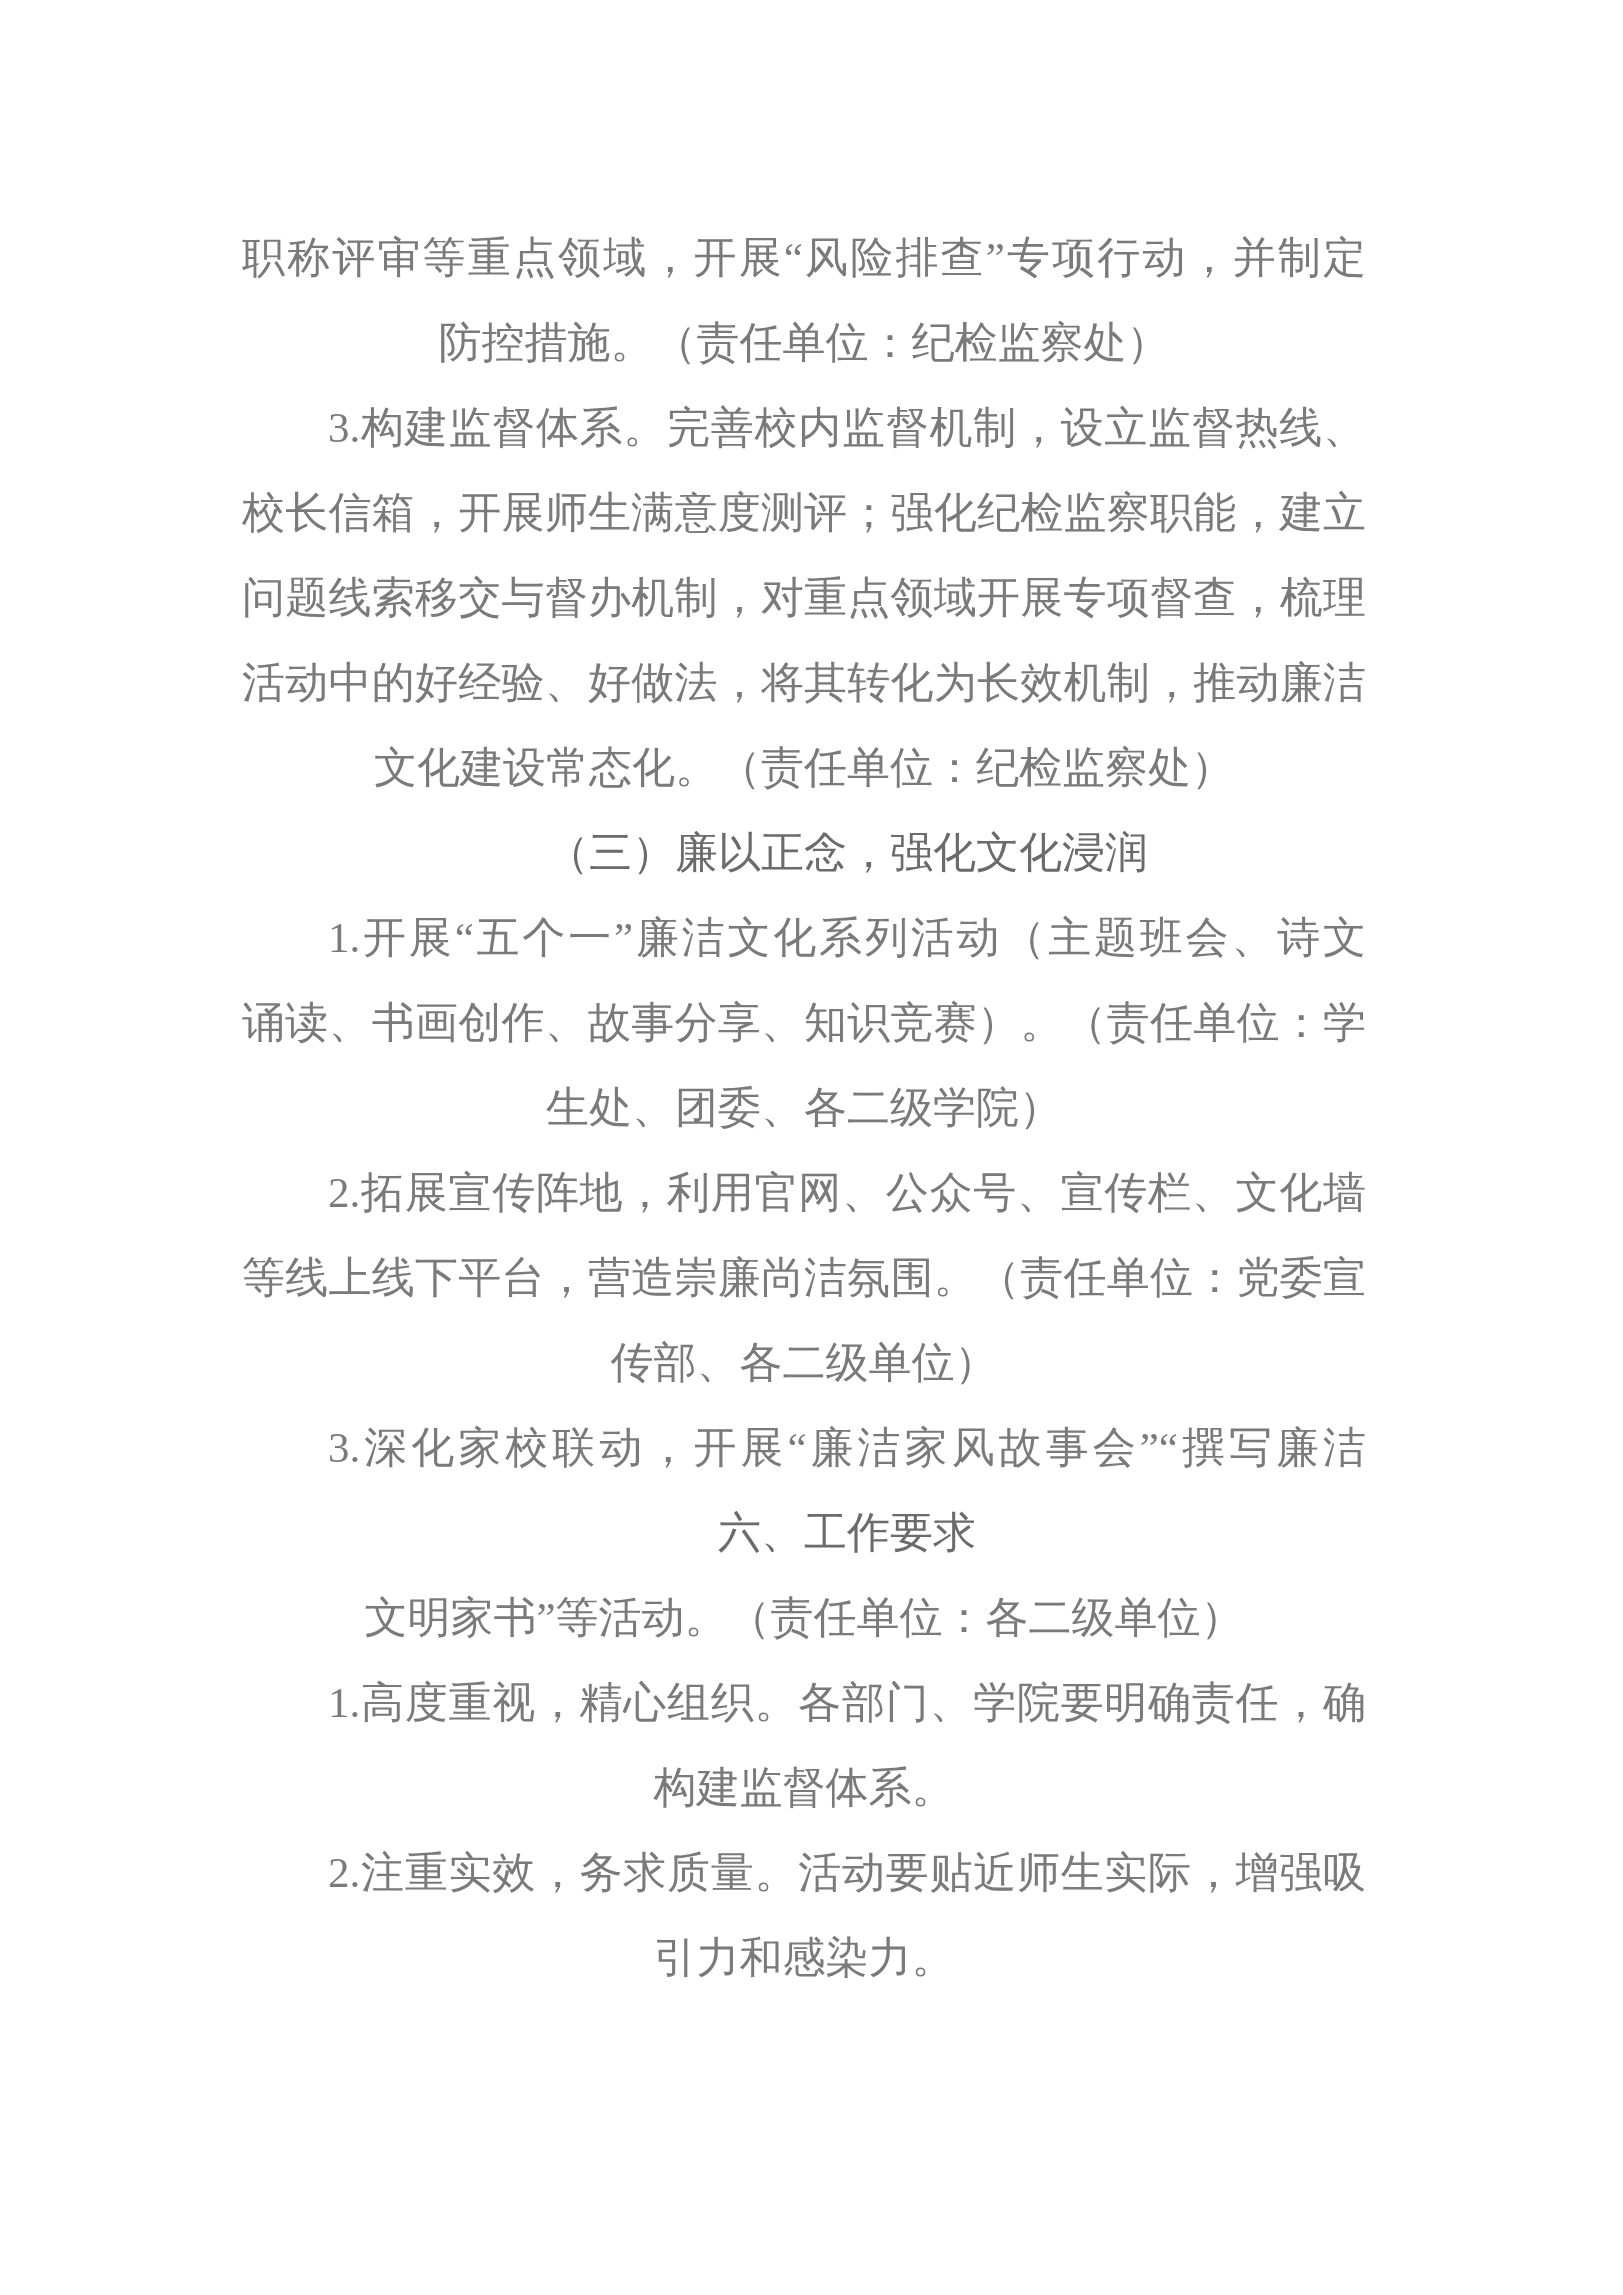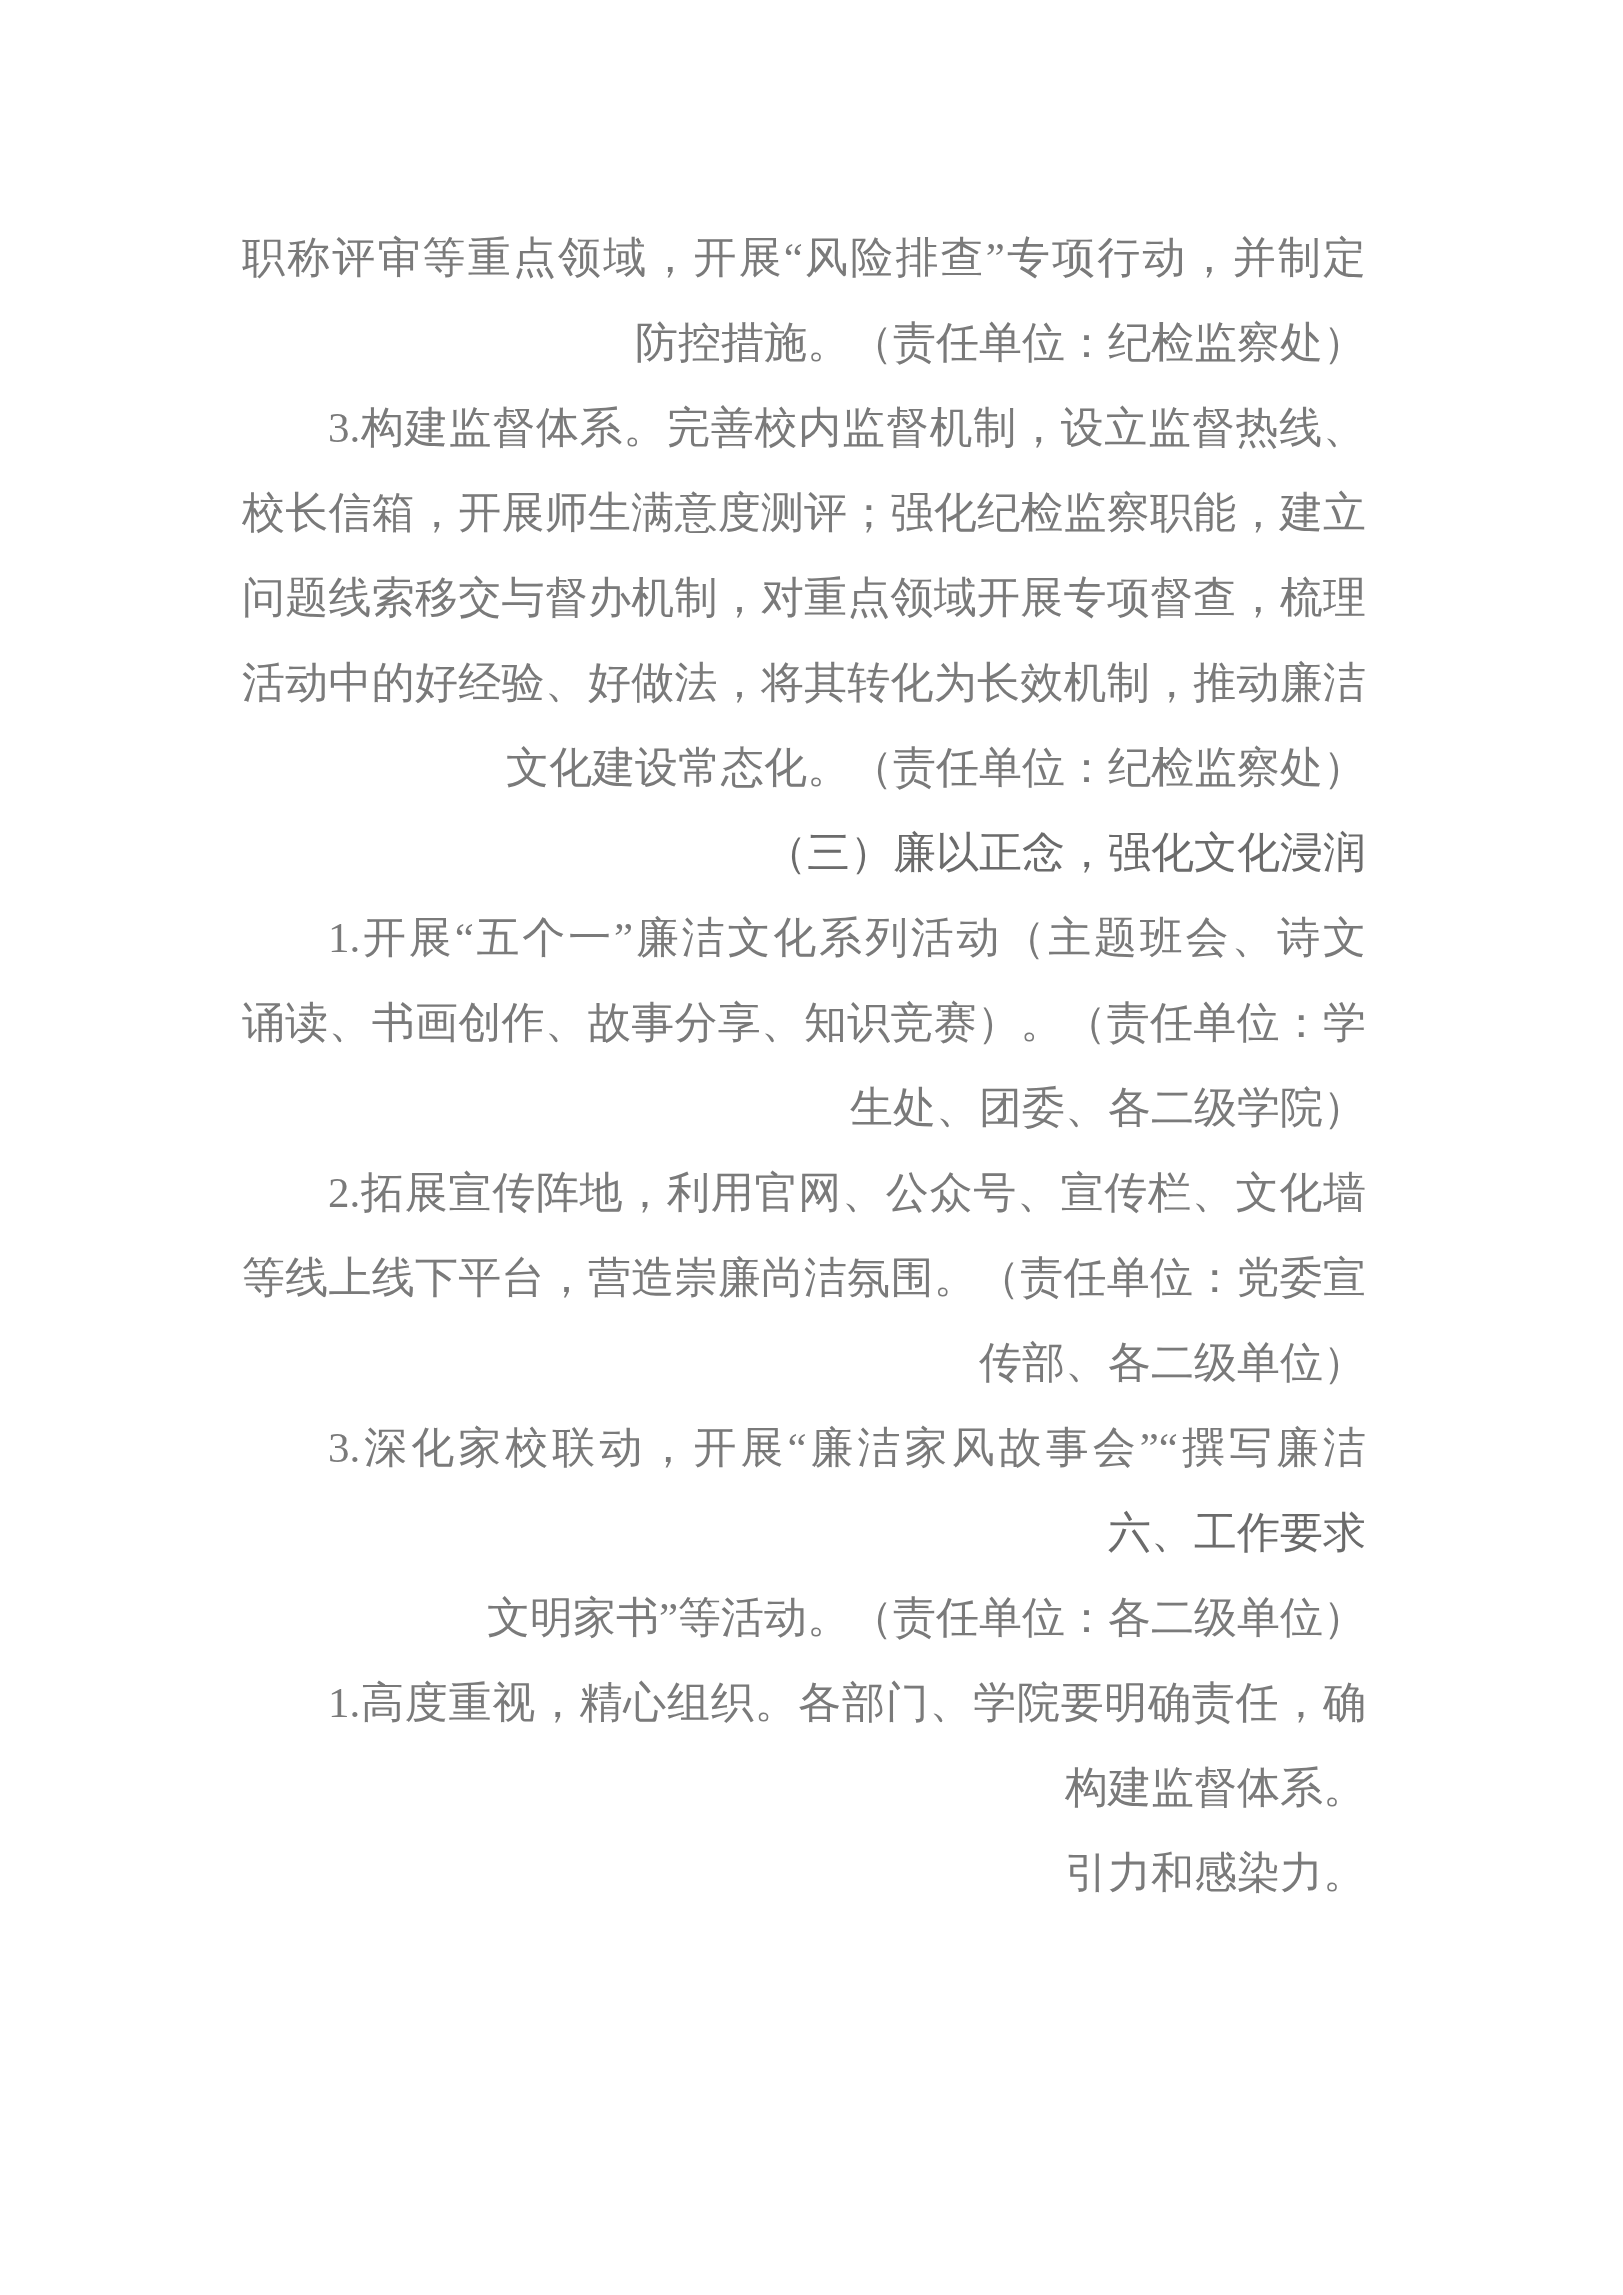--- a/index.html
+++ b/index.html
@@ -28,21 +28,21 @@
     left: 242px;
     top: 215px;
     width: 1124px;
   }
   .line {
     height: 85px;
     line-height: 85px;
     font-size: 43px;
     color: var(--text-color);
     white-space: nowrap;
-    text-align: right;
+    text-align: center;
     -webkit-font-smoothing: antialiased;
   }
   .line.justify {
     white-space: normal;
     text-align: justify;
     text-align-last: justify;
     text-justify: inter-character;
   }
   .line.indent {
     text-indent: 86px;
@@ -70,16 +70,17 @@
       <div class="line justify">诵读、书画创作、故事分享、知识竞赛）。（责任单位：学</div>
       <div class="line">生处、团委、各二级学院）</div>
       <div class="line indent justify">2.拓展宣传阵地，利用官网、公众号、宣传栏、文化墙</div>
       <div class="line justify">等线上线下平台，营造崇廉尚洁氛围。（责任单位：党委宣</div>
       <div class="line">传部、各二级单位）</div>
       <div class="line indent justify">3.深化家校联动，开展“廉洁家风故事会”“撰写廉洁</div>
       <div class="line indent bold">六、工作要求</div>
       <div class="line">文明家书”等活动。（责任单位：各二级单位）</div>
       <div class="line indent justify">1.高度重视，精心组织。各部门、学院要明确责任，确</div>
       <div class="line">构建监督体系。</div>
+      <div class="line indent justify">2.注重实效，务求质量。活动要贴近师生实际，增强吸</div>
       <div class="line">引力和感染力。</div>
     </div>
 </div>
 
 
 </body></html>

